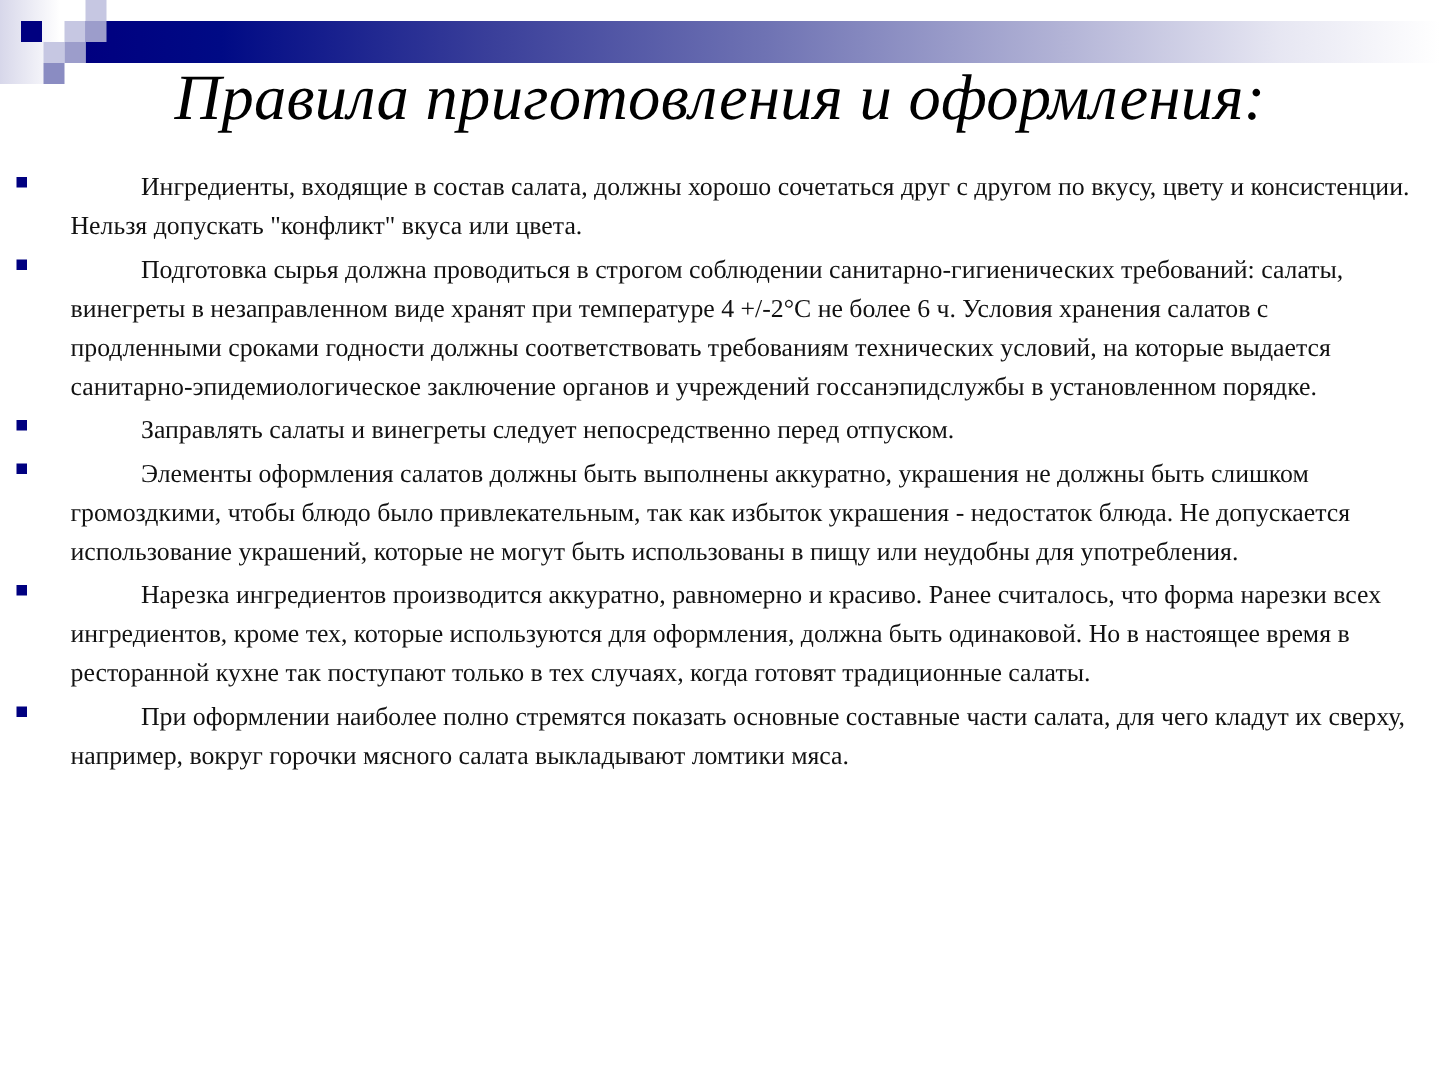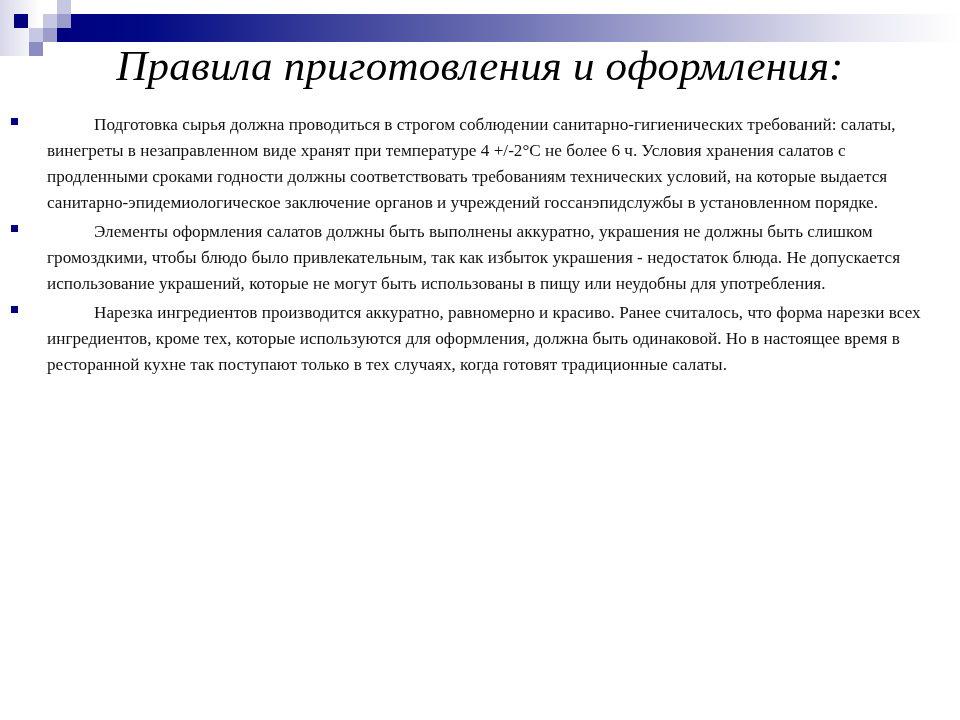--- a/index.html
+++ b/index.html
@@ -92,25 +92,37 @@
   <div class="sq sq-mid" style="left:57px; top:14px;"></div>
   <div class="sq sq-light" style="left:29px; top:28px;"></div>
   <div class="sq sq-mid" style="left:43px; top:28px;"></div>
   <div class="sq sq-mid2" style="left:29px; top:42px;"></div>
 
   <h1 class="title" style="margin:0;font-weight:normal;">Правила приготовления и оформления:</h1>
 
   <div class="content">
     <div class="item">
       <span class="item-bullet"></span>
+      <span class="item-text">Ингредиенты, входящие в состав салата, должны хорошо сочетаться друг с другом по вкусу, цвету и консистенции. Нельзя допускать "конфликт" вкуса или цвета.</span>
+    </div>
+    <div class="item">
+      <span class="item-bullet"></span>
       <span class="item-text">Подготовка сырья должна проводиться в строгом соблюдении санитарно-гигиенических требований: салаты, винегреты в незаправленном виде хранят при температуре 4 +/-2°С не более 6 ч. Условия хранения салатов с продленными сроками годности должны соответствовать требованиям технических условий, на которые выдается санитарно-эпидемиологическое заключение органов и учреждений госсанэпидслужбы в установленном порядке.</span>
+    </div>
+    <div class="item">
+      <span class="item-bullet"></span>
+      <span class="item-text">Заправлять салаты и винегреты следует непосредственно перед отпуском.</span>
     </div>
     <div class="item">
       <span class="item-bullet"></span>
       <span class="item-text">Элементы оформления салатов должны быть выполнены аккуратно, украшения не должны быть слишком громоздкими, чтобы блюдо было привлекательным, так как избыток украшения - недостаток блюда. Не допускается использование украшений, которые не могут быть использованы в пищу или неудобны для употребления.</span>
     </div>
     <div class="item">
       <span class="item-bullet"></span>
       <span class="item-text">Нарезка ингредиентов производится аккуратно, равномерно и красиво. Ранее считалось, что форма нарезки всех ингредиентов, кроме тех, которые используются для оформления, должна быть одинаковой. Но в настоящее время в ресторанной кухне так поступают только в тех случаях, когда готовят традиционные салаты.</span>
     </div>
+    <div class="item">
+      <span class="item-bullet"></span>
+      <span class="item-text">При оформлении наиболее полно стремятся показать основные составные части салата, для чего кладут их сверху, например, вокруг горочки мясного салата выкладывают ломтики мяса.</span>
+    </div>
   </div>
 
 </div>
 
 </body></html>

